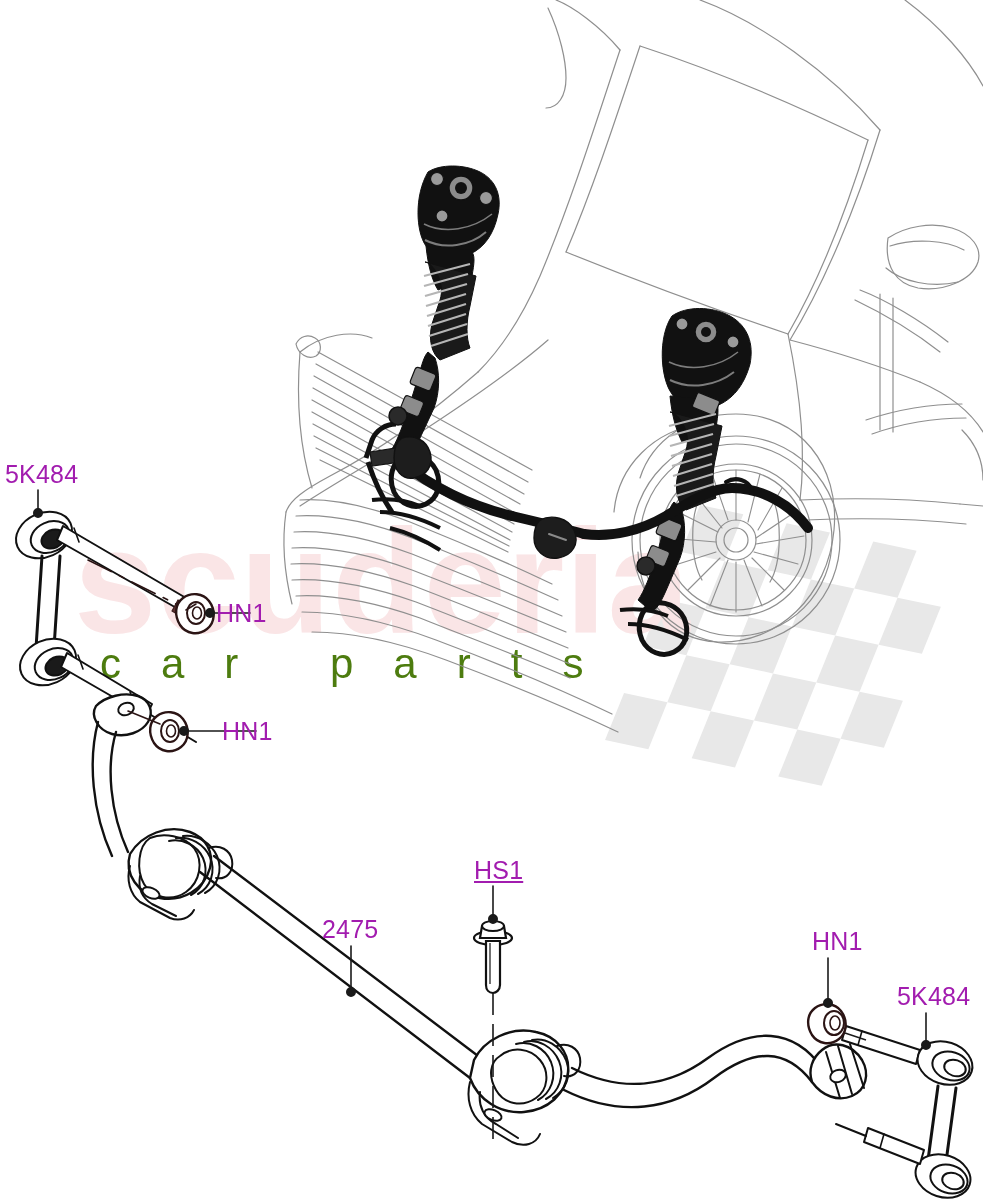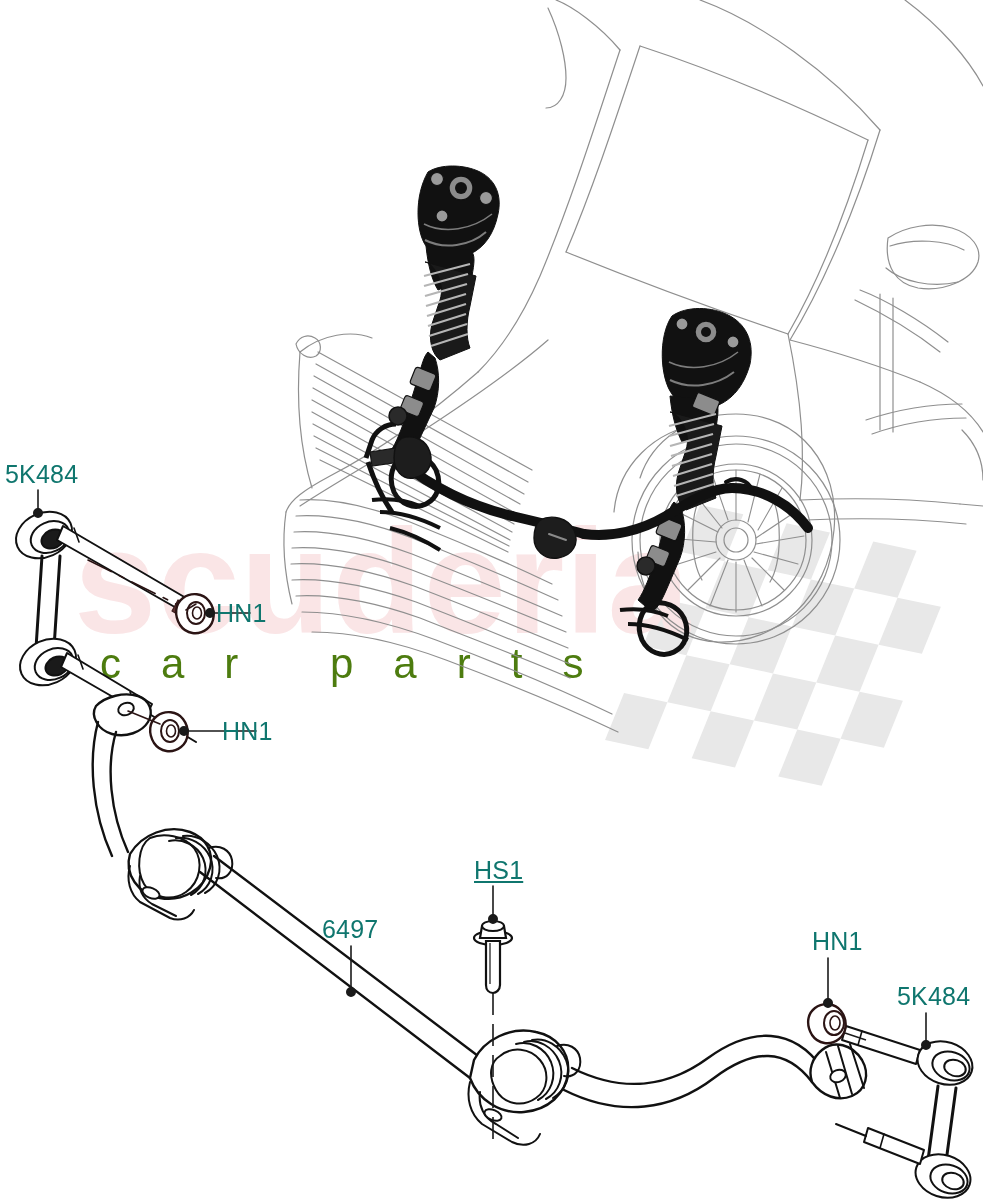--- a/index.html
+++ b/index.html
@@ -20,21 +20,21 @@
   }
   #stage svg.layer {
     position: absolute;
     left: 0;
     top: 0;
     width: 983px;
     height: 1200px;
   }
   .callout-label {
     position: absolute;
-    color: #0f766e;
+    color: #a21caf;
     font-family: "Liberation Sans", sans-serif;
     font-size: 25px;
     font-weight: 400;
     letter-spacing: 0.2px;
     white-space: nowrap;
     line-height: 1;
   }
   .wm-word {
     position: absolute;
     font-family: "Liberation Sans", sans-serif;
@@ -444,17 +444,17 @@
 
     <g stroke="#1a1a1a" stroke-width="1.4" fill="none">
       <path d="M845 1033 L 866 1040"></path>
     </g>
   </svg>
 
   <div class="callout-label" style="left:5px;  top:462px;">5K484</div>
   <div class="callout-label" style="left:216px;top:601px;">HN1</div>
   <div class="callout-label" style="left:222px;top:719px;">HN1</div>
   <div class="callout-label" style="left:474px;top:858px;text-decoration:underline;">HS1</div>
-  <div class="callout-label" style="left:322px;top:917px;">6497</div>
+  <div class="callout-label" style="left:322px;top:917px;">2475</div>
   <div class="callout-label" style="left:812px;top:929px;">HN1</div>
   <div class="callout-label" style="left:897px;top:984px;">5K484</div>
 
 </div>
 
 </body></html>

